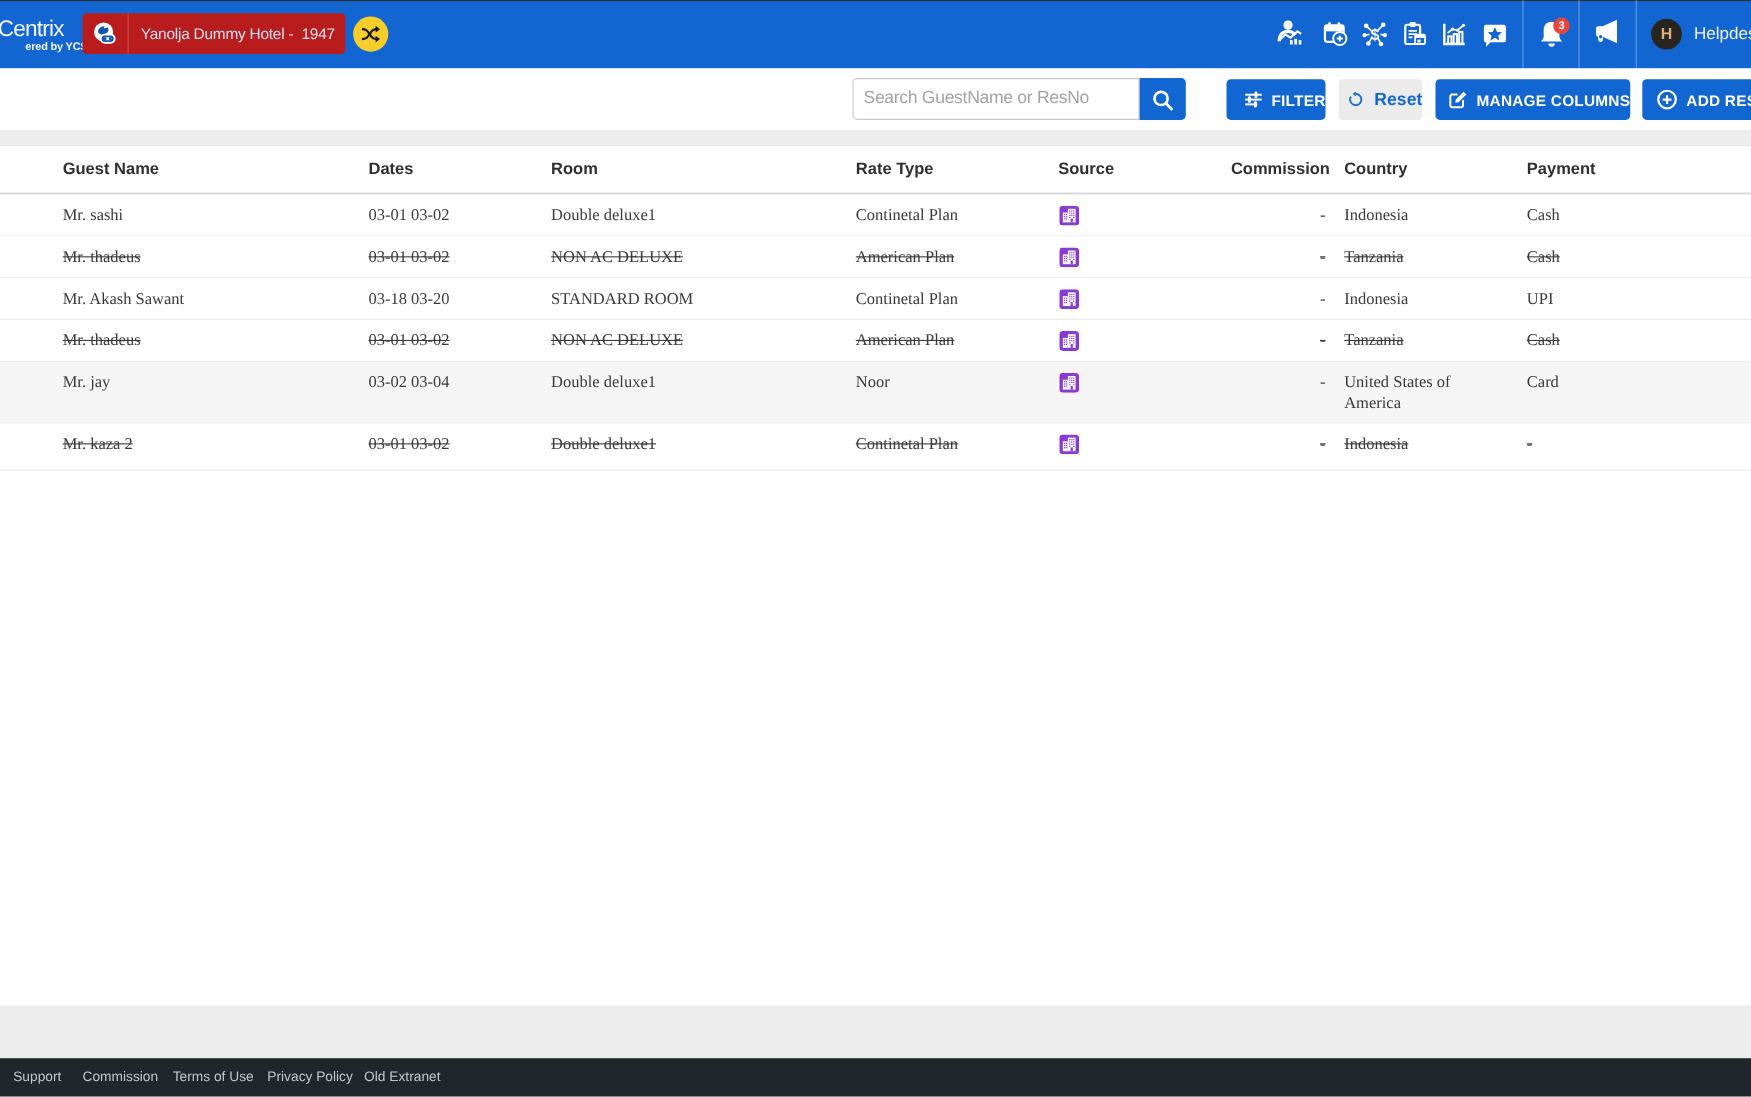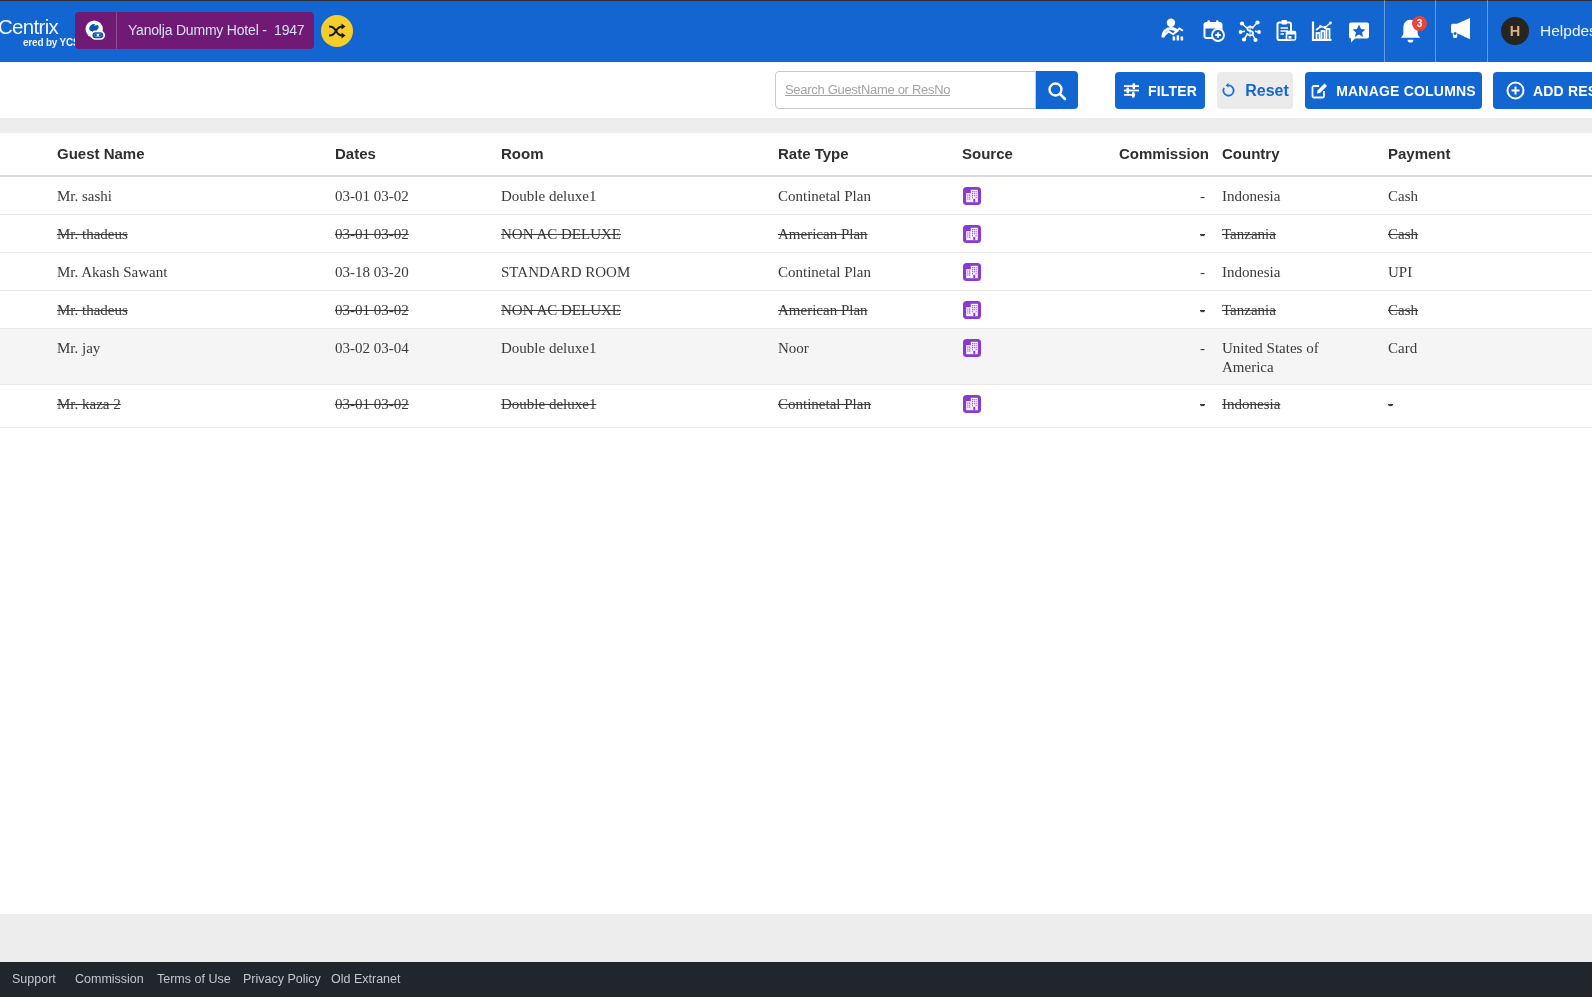--- a/index.html
+++ b/index.html
@@ -3,36 +3,36 @@
 <meta charset="utf-8">
 <style>
 * { margin:0; padding:0; box-sizing:border-box; }
 html,body { width:1592px; height:997px; overflow:hidden; }
 body { position:relative; background:#fff; font-family:"Liberation Sans",sans-serif; }
 
 
 #nav { position:absolute; left:0; top:0; width:1592px; height:62px; background:#1366d1;padding-left:16px; }
 #logo1 { position:absolute; left:-2px; top:15px; font-size:20.5px; color:#f4f7fc; letter-spacing:-0.7px; }
 #logo2 { position:absolute; left:-1px; top:36.5px; font-size:10px; font-weight:bold; letter-spacing:-0.2px; color:#eef3fa;margin-left:24px; }
-#pill { position:absolute; left:75px; top:12px; width:239px; height:37px; background:#701a75; border-radius:4px; }
+#pill { position:absolute; left:75px; top:12px; width:239px; height:37px; background:#b91c1c; border-radius:4px; }
 #pill .sep { position:absolute; left:41px; top:0; width:1px; height:37px; background:rgba(255,255,255,0.22); }
 #pill .txt { position:absolute; left:53px; top:0; height:37px; line-height:37px; font-size:14px; letter-spacing:-0.2px; color:#d3e1f3; white-space:nowrap; }
 #yellow { position:absolute; left:321px; top:15px; width:32px; height:32px; border-radius:50%; background:#f6ce2b; }
 .navdiv { position:absolute; top:0; width:1px; height:62px; background:rgba(255,255,255,0.35); }
 .nicon { position:absolute; top:19px; }
 #bell { position:absolute; left:1397px; top:18px; }
 #badge { position:absolute; left:1412px; top:16px; width:15px; height:15px; border-radius:50%; background:#e8463c; color:#fff; font-size:10px; font-weight:bold; text-align:center; line-height:15px; }
 #avatar { position:absolute; left:1501px; top:17px; width:28px; height:28px; border-radius:50%; background:#282420; color:#d9b183; font-size:14.5px; font-weight:bold; text-align:center; line-height:28px; }
 #helpdesk { position:absolute; left:1540px; top:0; height:62px; line-height:62px; font-size:15.5px; color:#eef3fa; white-space:nowrap; }
 
 
 #searchbox { position:absolute; left:775px; top:71px; width:261px; height:38px; border:1px solid #c9c9c9; border-radius:4px 0 0 4px; background:#fff; }
-#searchbox span { position:absolute; left:9px; top:0; height:36px; line-height:36px; color:#a3a3a3; font-size:13px; letter-spacing:-0.3px; white-space:nowrap;text-decoration:underline; }
+#searchbox span { position:absolute; left:9px; top:0; height:36px; line-height:36px; color:#a3a3a3; font-size:16px; letter-spacing:-0.3px; white-space:nowrap; }
 #searchbtn { position:absolute; left:1036px; top:71px; width:42px; height:38px; background:#1266d1; border-radius:0 4px 4px 0; }
-.btn { position:absolute; top:72px; height:37px; border-radius:4px; display:flex; align-items:center; justify-content:center; white-space:nowrap; }
+.btn { position:absolute; top:72px; height:37px; border-radius:4px; display:flex; align-items:center; justify-content:flex-end; white-space:nowrap; }
 .btn.blue { background:#1266d1; color:#fff; font-weight:bold; font-size:14px; letter-spacing:0.2px; }
 #btn-filter { left:1115px; width:90px; }
 #btn-reset { left:1217px; width:76px; background:#ebebeb; color:#1266d1; font-weight:bold; font-size:16px; }
 #btn-manage { left:1305px; width:177px; }
 #btn-add { left:1493px; width:210px; justify-content:flex-start; padding-left:13px; }
 .btn svg { margin-right:8px; }
 
 
 #gray1 { position:absolute; left:0; top:118px; width:1592px; height:15px; background:#ededed; }
 #gray2 { position:absolute; left:0; top:914px; width:1592px; height:48px; background:#ededed; }

